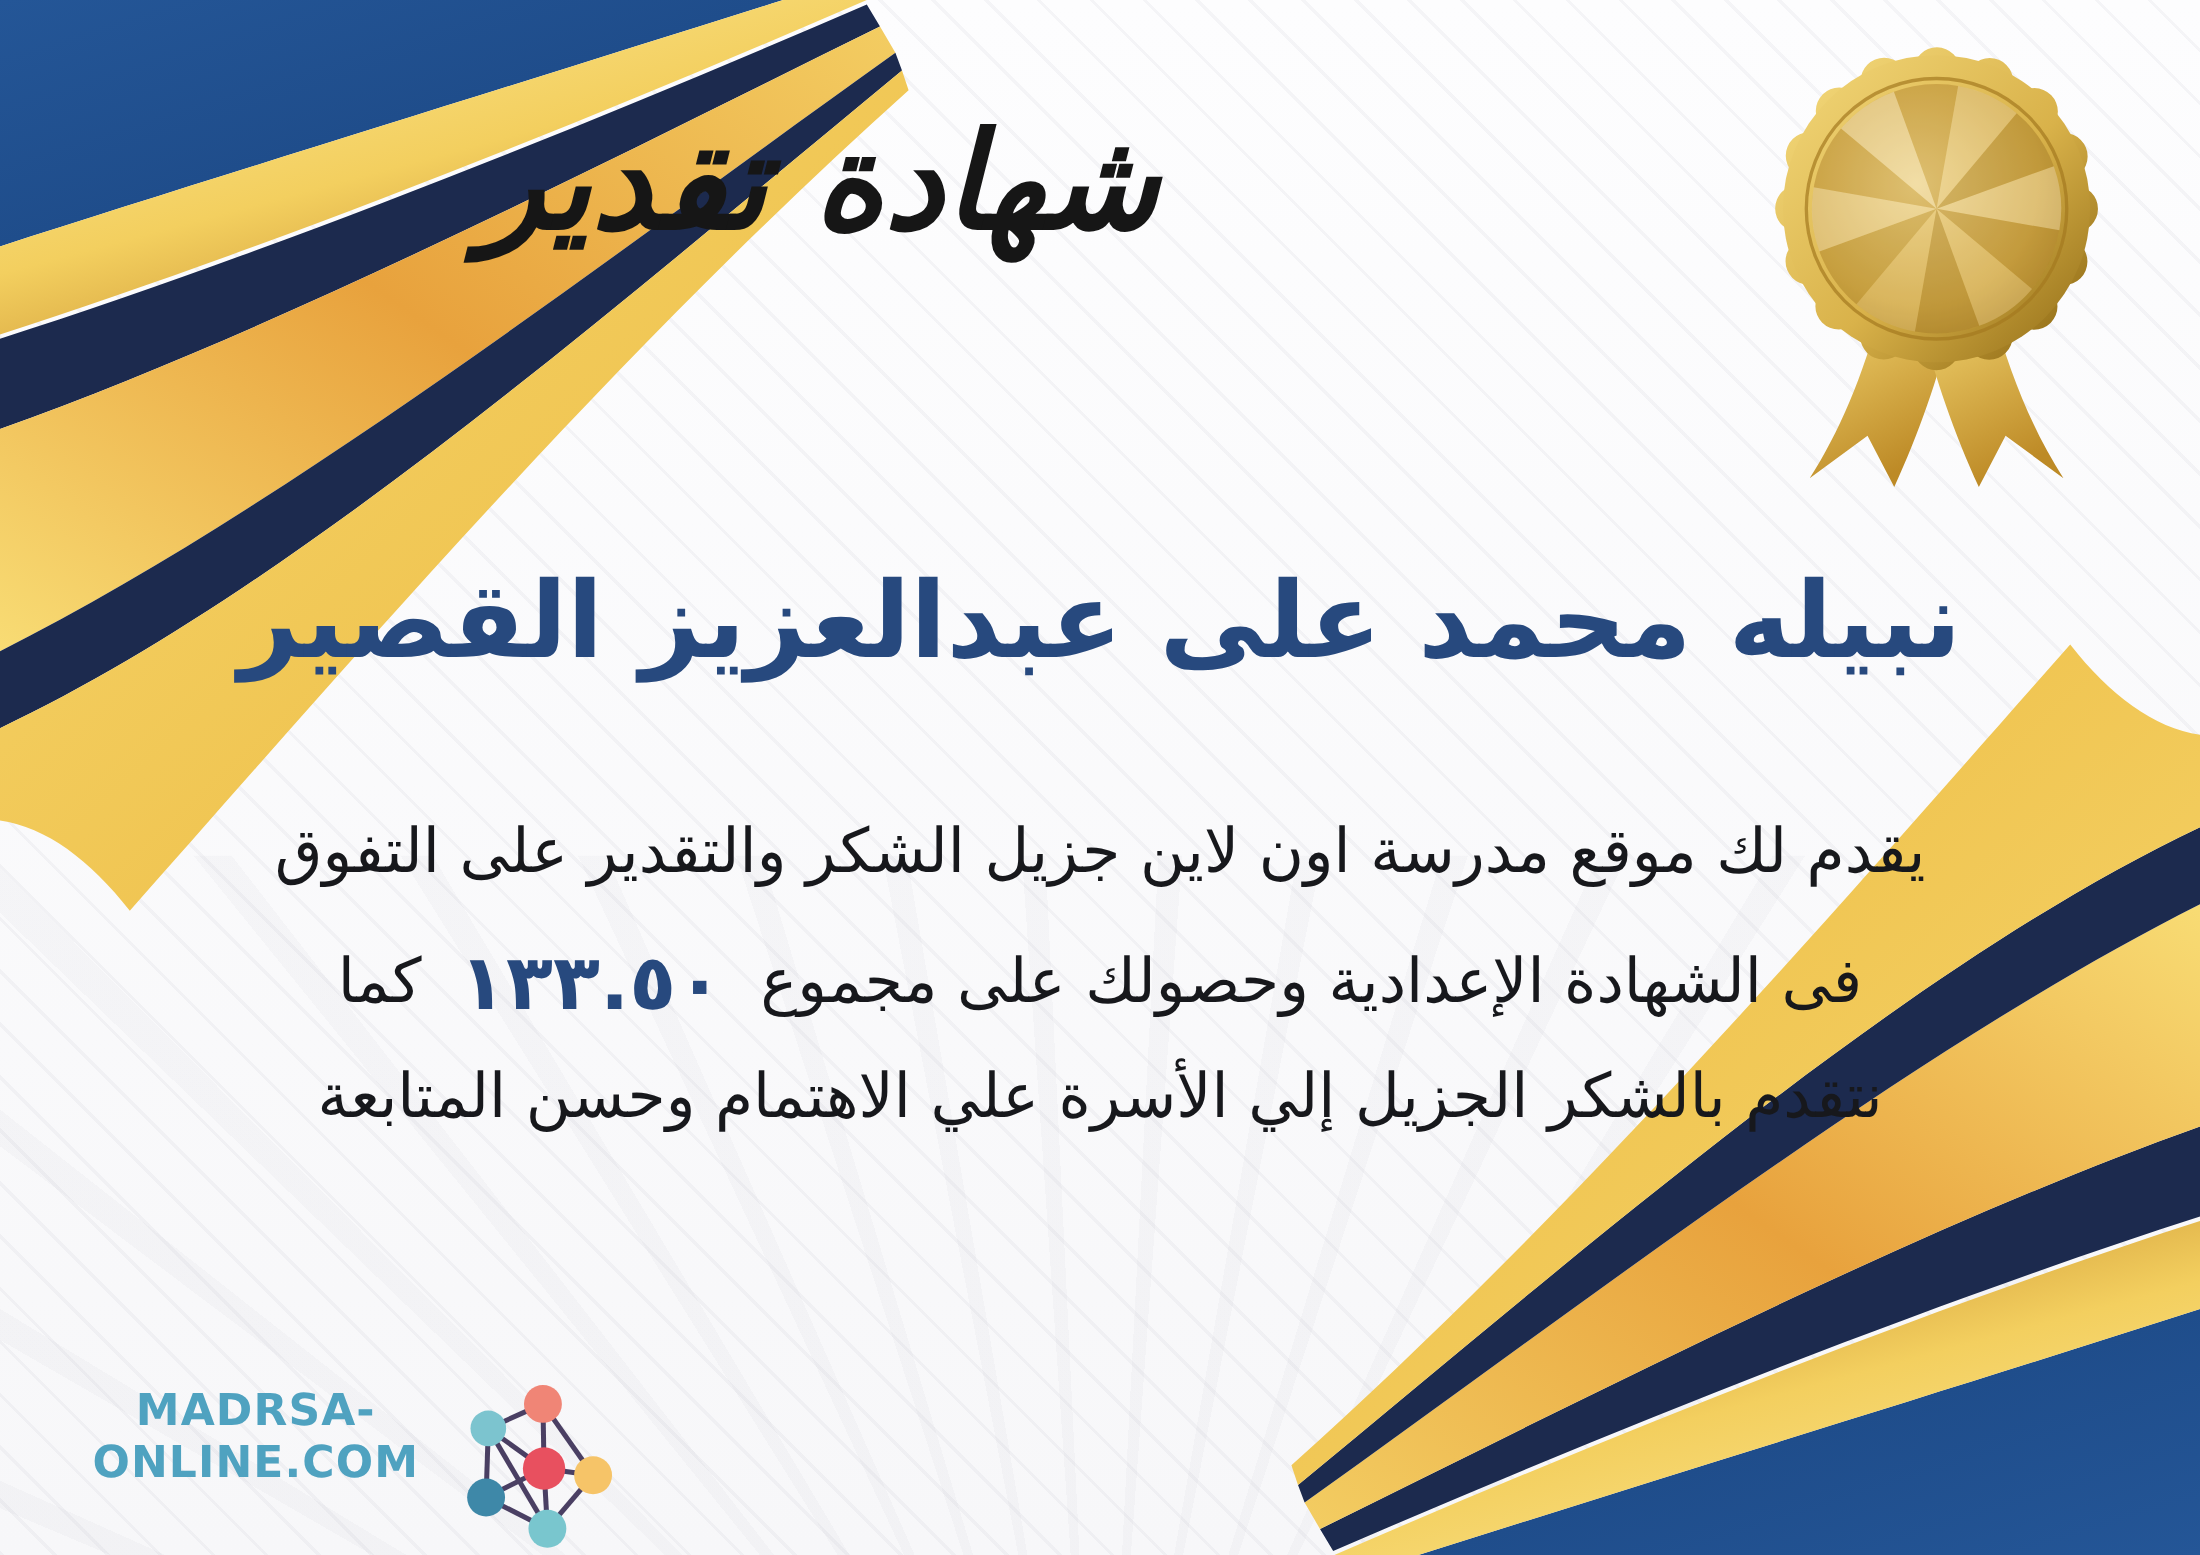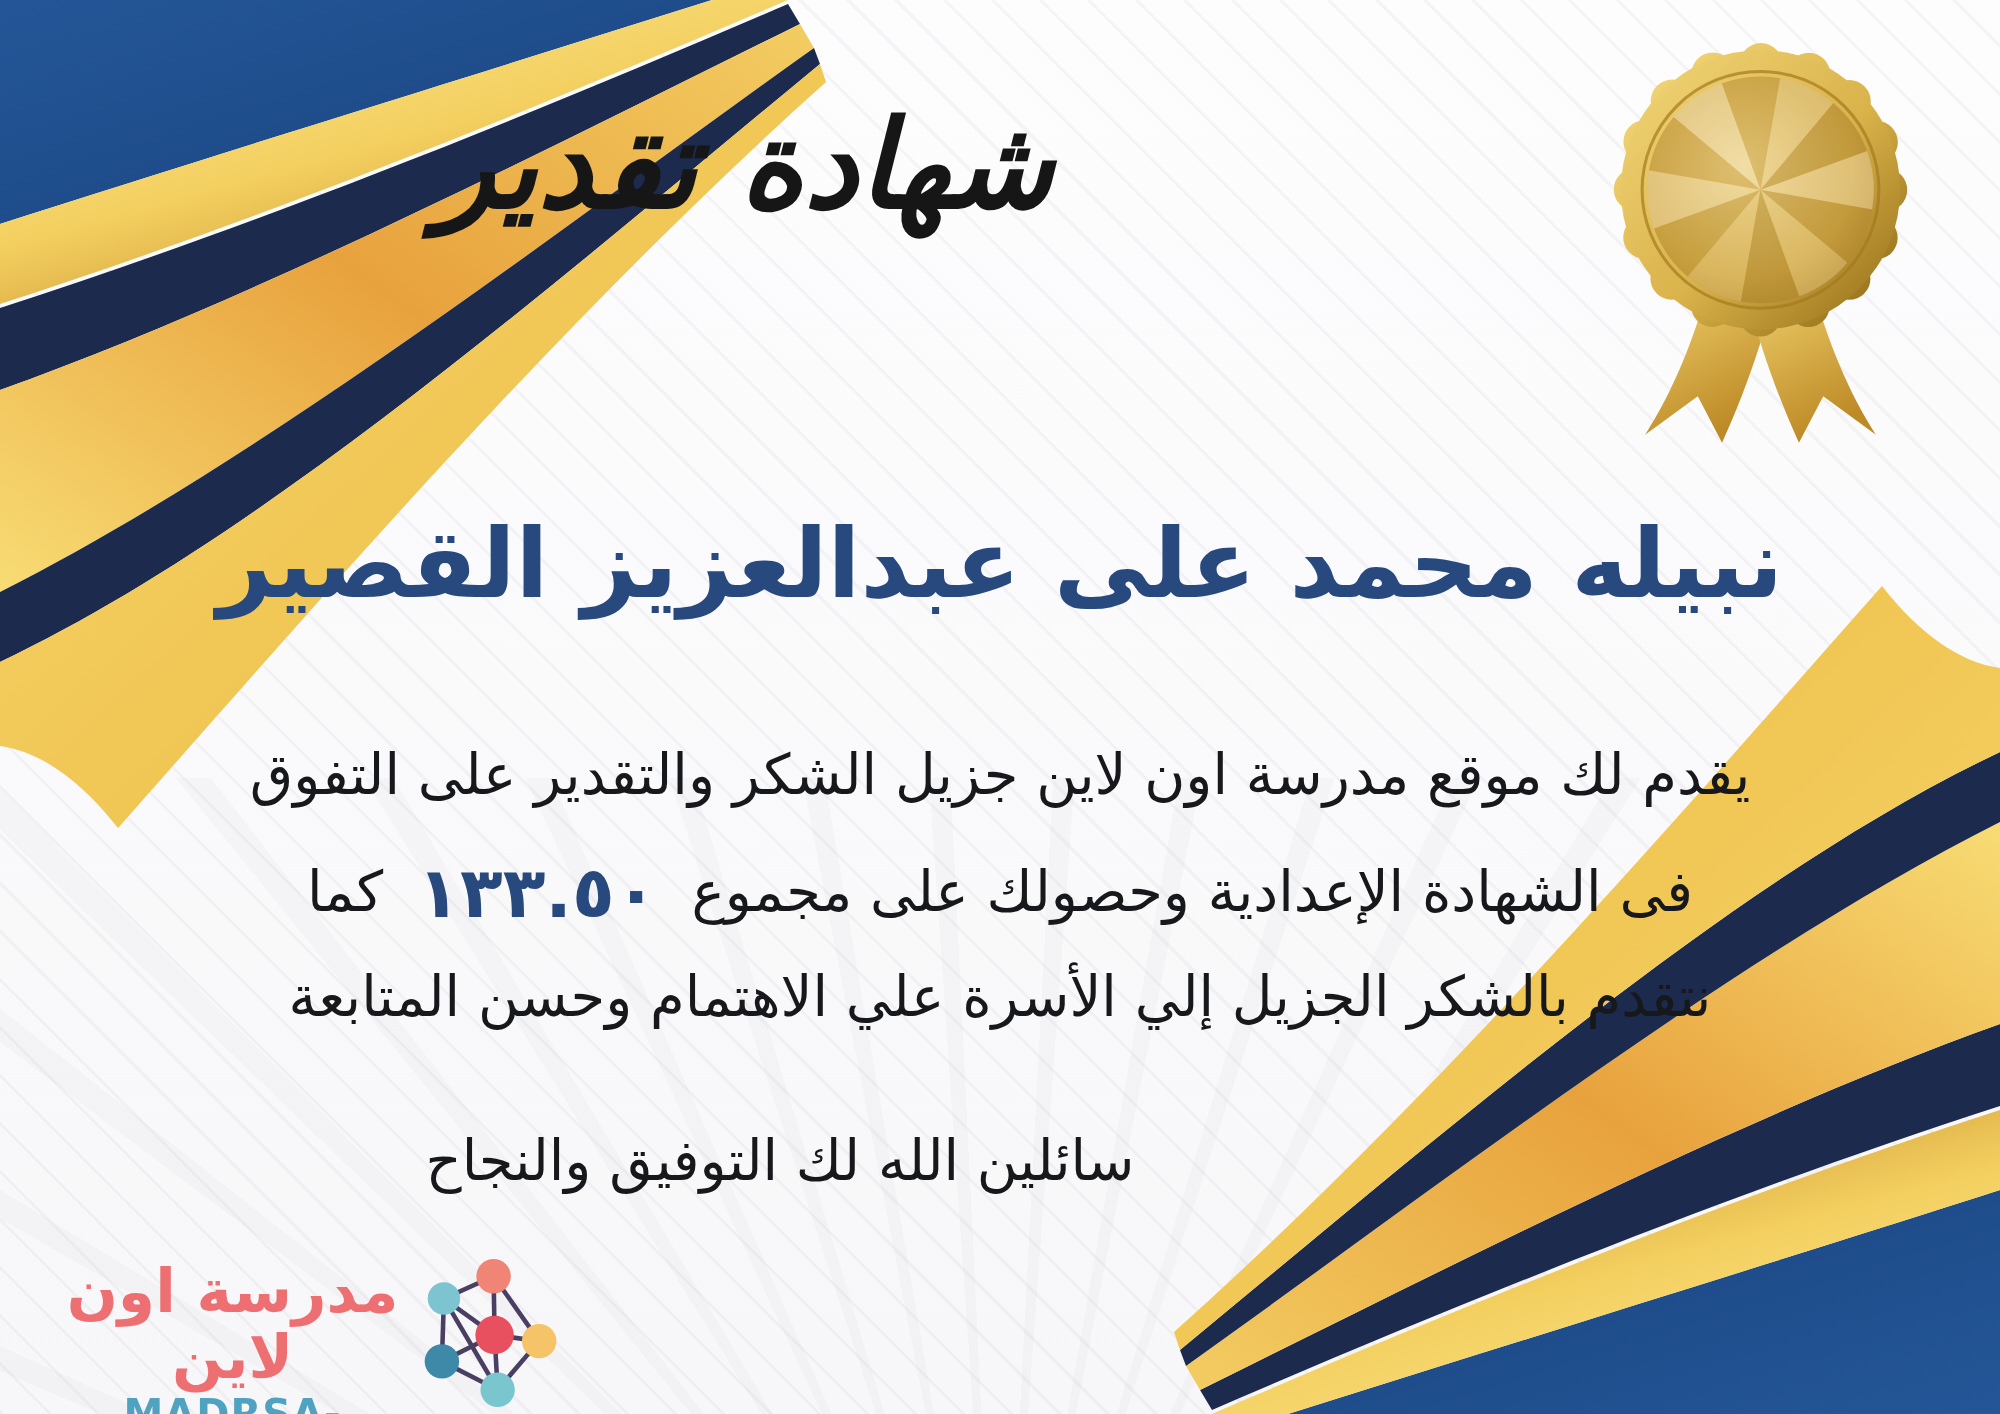--- a/index.html
+++ b/index.html
@@ -119,21 +119,20 @@
   <div class="t line l1">يقدم لك موقع مدرسة اون لاين جزيل الشكر والتقدير على التفوق</div>
 
   <div class="t name">نبيله محمد على عبدالعزيز القصير</div>
 
   <div class="t line l2">
     <span>فى الشهادة الإعدادية وحصولك على مجموع</span><span class="score">١٣٣.٥٠</span><span>كما</span>
   </div>
 
   <div class="t line l3">نتقدم بالشكر الجزيل إلي الأسرة علي الاهتمام وحسن المتابعة</div>
 
-  <div class="t closing">سائلين الله لك التوفيق والنجاح</div>
 
   <svg class="logo-icon" viewBox="0 0 140 150">
     <g stroke="#4a3f63" stroke-width="4.5">
       <line x1="76" y1="20" x2="27" y2="42"></line>
       <line x1="76" y1="20" x2="77" y2="78"></line>
       <line x1="76" y1="20" x2="121" y2="84"></line>
       <line x1="27" y1="42" x2="77" y2="78"></line>
       <line x1="27" y1="42" x2="25" y2="104"></line>
       <line x1="27" y1="42" x2="80" y2="132"></line>
       <line x1="77" y1="78" x2="121" y2="84"></line>
@@ -146,17 +145,16 @@
       <circle cx="76" cy="20" r="17" fill="#f08576"></circle>
       <circle cx="27" cy="42" r="16" fill="#7cc4cf"></circle>
       <circle cx="121" cy="84" r="17" fill="#f6c468"></circle>
       <circle cx="25" cy="104" r="17" fill="#3e88a8"></circle>
       <circle cx="80" cy="132" r="17" fill="#79c6ce"></circle>
       <circle cx="77" cy="78" r="19" fill="#e8505f"></circle>
     </g>
   </svg>
 
   <div class="logo-text">
-    <div class="logo-ar">مدرسة اون لاين</div>
     <div class="logo-en">MADRSA-ONLINE.COM</div>
   </div>
 
 </div>
 
 </body></html>

